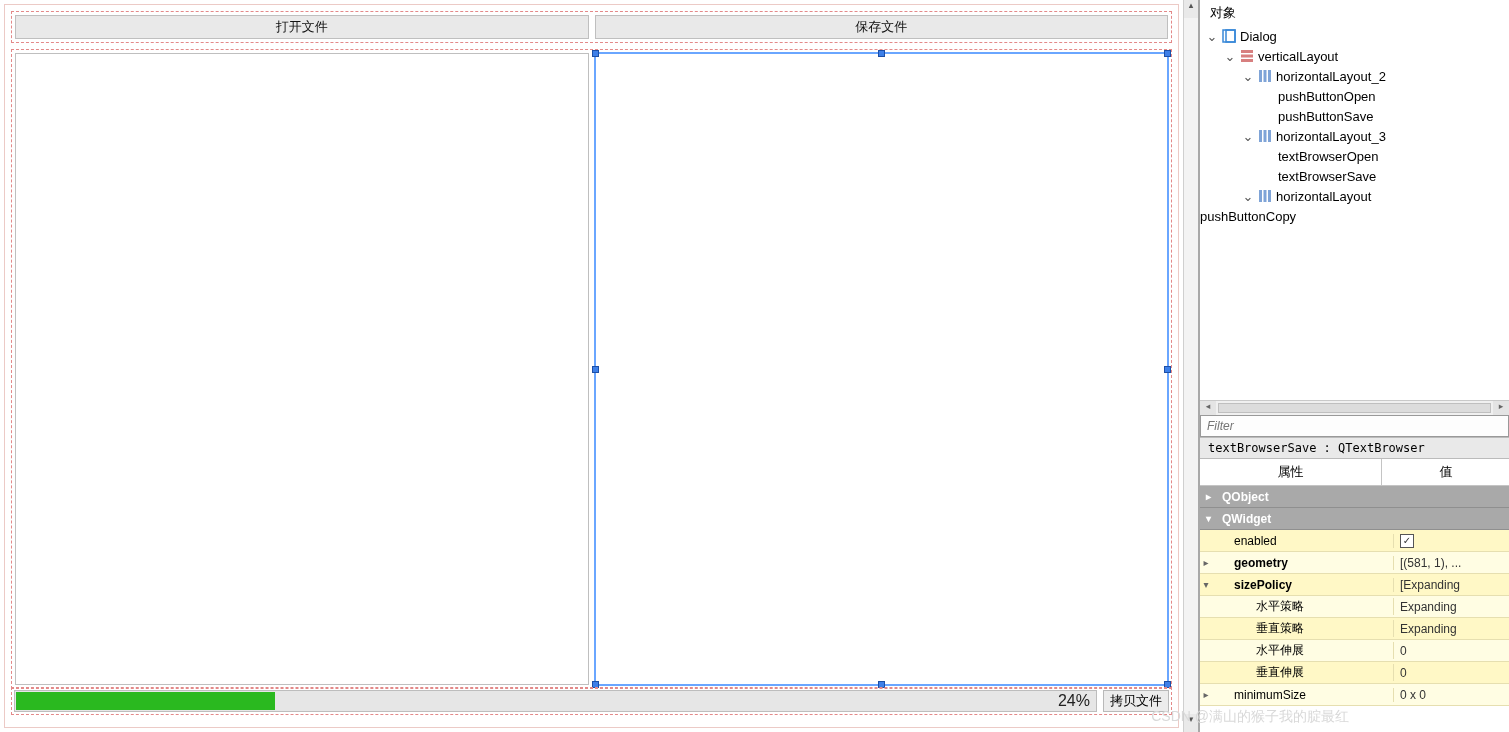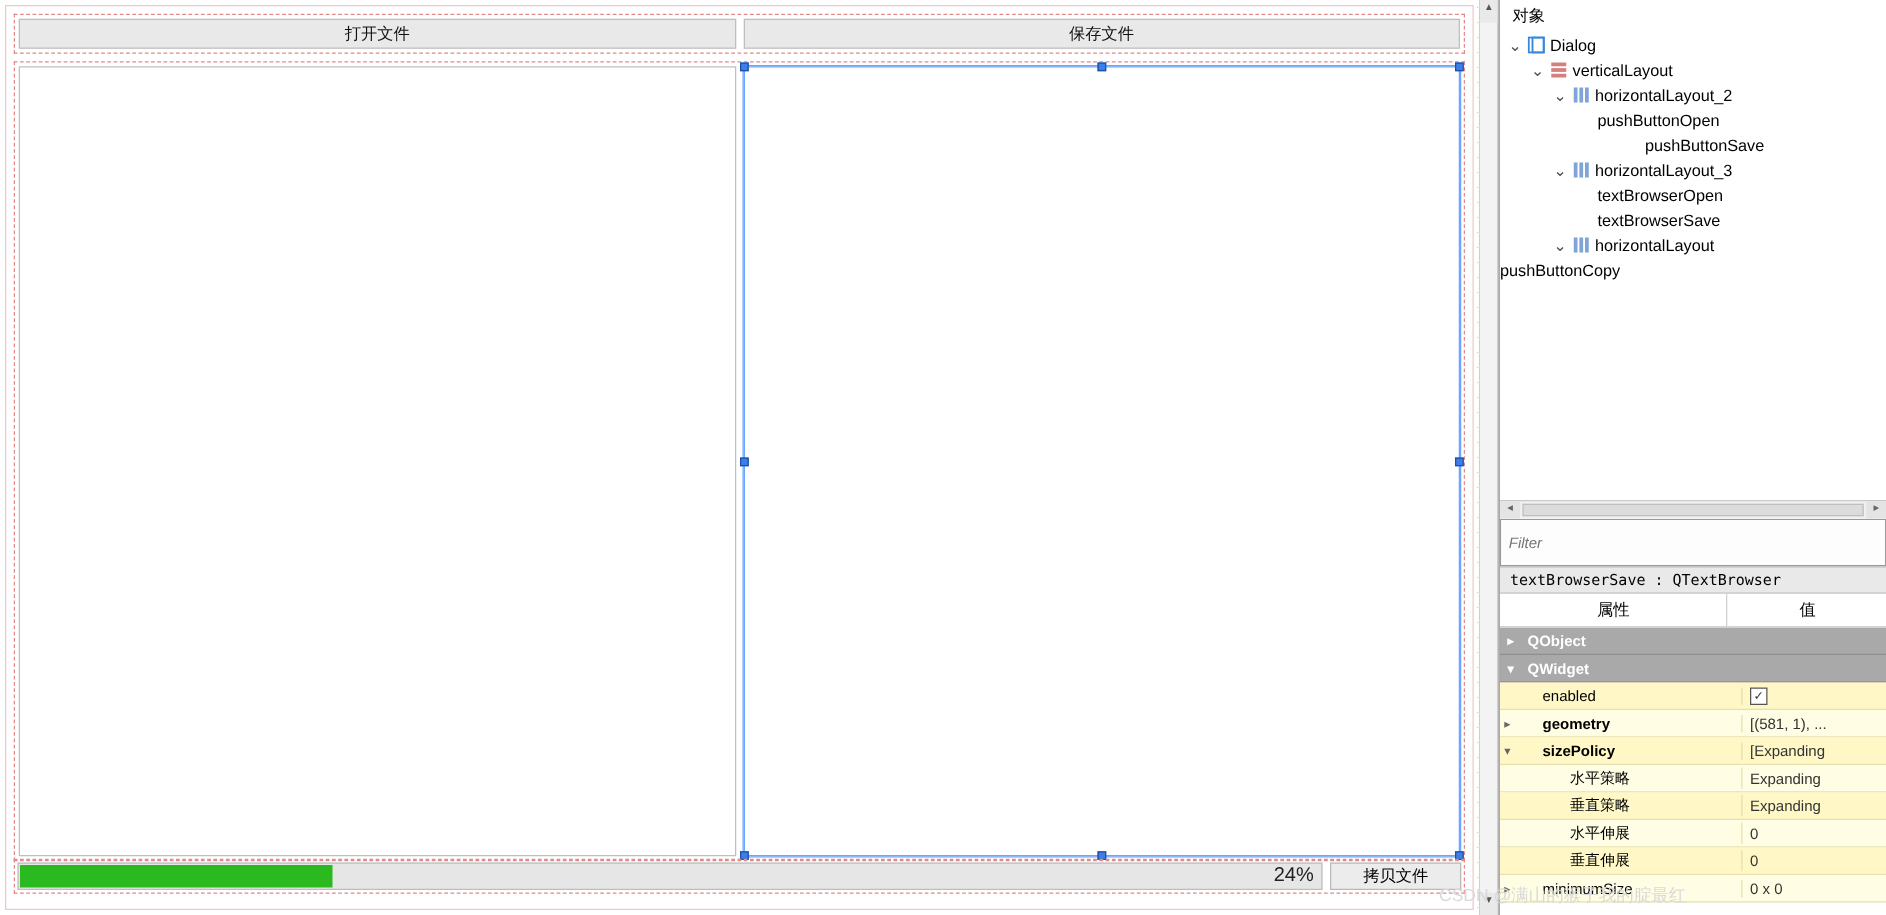--- a/index.html
+++ b/index.html
@@ -18,42 +18,42 @@
                color:#111; display:flex; align-items:center; justify-content:center;
                font-size:13px; cursor:default; }
   .row-browsers { display:flex; gap:6px; position:relative; }
   .browser { flex:1; height:632px; border:1px solid #bfbfbf; background:#fff; }
   .browser.selected { border:1px solid #6aa6ff; outline:1px solid #6aa6ff; position:relative; }
   .handle { position:absolute; width:7px; height:7px; background:#3d7fe8; border:1px solid #1d4fa6; }
   .row-bottom { display:flex; gap:6px; align-items:center; position:absolute; left:6px; right:6px; bottom:6px; }
   .progress { flex:1; height:22px; border:1px solid #bdbdbd; background:#e6e6e6; position:relative; }
   .progress-fill { position:absolute; left:1px; top:1px; bottom:1px; background:#2ab91f; }
   .progress-text { position:absolute; right:6px; top:50%; transform:translateY(-50%); font-size:16px; color:#222; }
-  .copy-btn { width:105px; height:22px; background:#ececec; border:1px solid #b9b9b9;
+  .copy-btn { width:66px; height:22px; background:#ececec; border:1px solid #b9b9b9;
               display:flex; align-items:center; justify-content:center; font-size:13px; }
   
   .midbar { flex:0 0 16px; background:#f3f3f3; border-left:1px solid #cfcfcf; border-right:1px solid #a8a8a8;
             display:flex; flex-direction:column; }
   .midbar .up,.midbar .down { height:18px; background:#e9e9e9; font-size:9px; text-align:center; color:#555; }
   .midbar .track { flex:1; }
   
   .inspector { flex:1; display:flex; flex-direction:column; border-left:1px solid #a8a8a8; min-width:0; }
   .obj-panel { flex:0 0 auto; background:#fff; padding:2px 0 0 0; height:415px; position:relative; overflow:hidden;}
   .obj-header { font-size:13px; padding:2px 10px 4px 10px; }
   .tree { font-size:13px; }
   .tree-row { display:flex; align-items:center; height:20px; }
   .chev { width:12px; text-align:center; color:#555; cursor:default; }
   .icon-layout { width:14px; height:14px; margin:0 4px; display:inline-flex; align-items:center; justify-content:center; }
   .icon-layout svg { width:14px; height:14px; }
   .icon-dialog svg rect{ fill:none; stroke:#3888d8; stroke-width:1.5;}
   .hscroll { position:absolute; left:0; right:0; bottom:0; height:15px; background:#f0f0f0; border-top:1px solid #c9c9c9;
              display:flex; }
   .hscroll .l,.hscroll .r{ width:16px; text-align:center; font-size:9px; color:#666; background:#e4e4e4;}
   .hscroll .thumb{ flex:1; margin:2px; background:#dcdcdc; border:1px solid #bfbfbf;}
-  .filter { height:38px; border:1px solid #999; margin:0; }
+  .filter { height:22px; border:1px solid #999; margin:0; }
   .filter input { width:100%; height:100%; border:0; padding:0 6px; font-size:12px; font-style:italic; color:#777; outline:none; background:#fdfdfd;}
   .selobj-row { height:22px; background:#e9e9e9; border-top:1px solid #bbb; border-bottom:1px solid #bbb;
                 padding:3px 8px; font-family:monospace; font-size:12px; }
   .prop-head { display:flex; background:#fff; border-bottom:1px solid #c4c4c4;text-align:center; }
   .prop-head div { padding:4px 8px; font-size:13px; }
   .prop-head .c1{ flex:0 0 182px; border-right:1px solid #c4c4c4;}
   .prop-head .c2{ flex:1; border-left:1px solid #fff;}
   .prop-body { flex:1; overflow:hidden; position:relative; }
   .grp { display:flex; align-items:center; height:22px; background:#a9a9a9; color:#fff;
          font-weight:bold; padding:0 6px; gap:6px; border-bottom:1px solid #8f8f8f;}
@@ -145,21 +145,21 @@
                 <rect x="1" y="1" width="3" height="12" fill="#7fa4d7"></rect>
                 <rect x="5.5" y="1" width="3" height="12" fill="#7fa4d7"></rect>
                 <rect x="10" y="1" width="3" height="12" fill="#7fa4d7"></rect>
               </svg>
             </span>
             <span>horizontalLayout_2</span>
           </div>
         <div class="tree-row" style="padding-left:78px">
             <span>pushButtonOpen</span>
           </div>
-        <div class="tree-row" style="padding-left:116px">
+        <div class="tree-row" style="padding-left:78px">
             <span>pushButtonSave</span>
           </div>
         <div class="tree-row" style="padding-left:42px">
             <span class="chev">⌄</span>
             <span class="icon-layout">
               <svg viewBox="0 0 14 14">
                 <rect x="1" y="1" width="3" height="12" fill="#7fa4d7"></rect>
                 <rect x="5.5" y="1" width="3" height="12" fill="#7fa4d7"></rect>
                 <rect x="10" y="1" width="3" height="12" fill="#7fa4d7"></rect>
               </svg>

